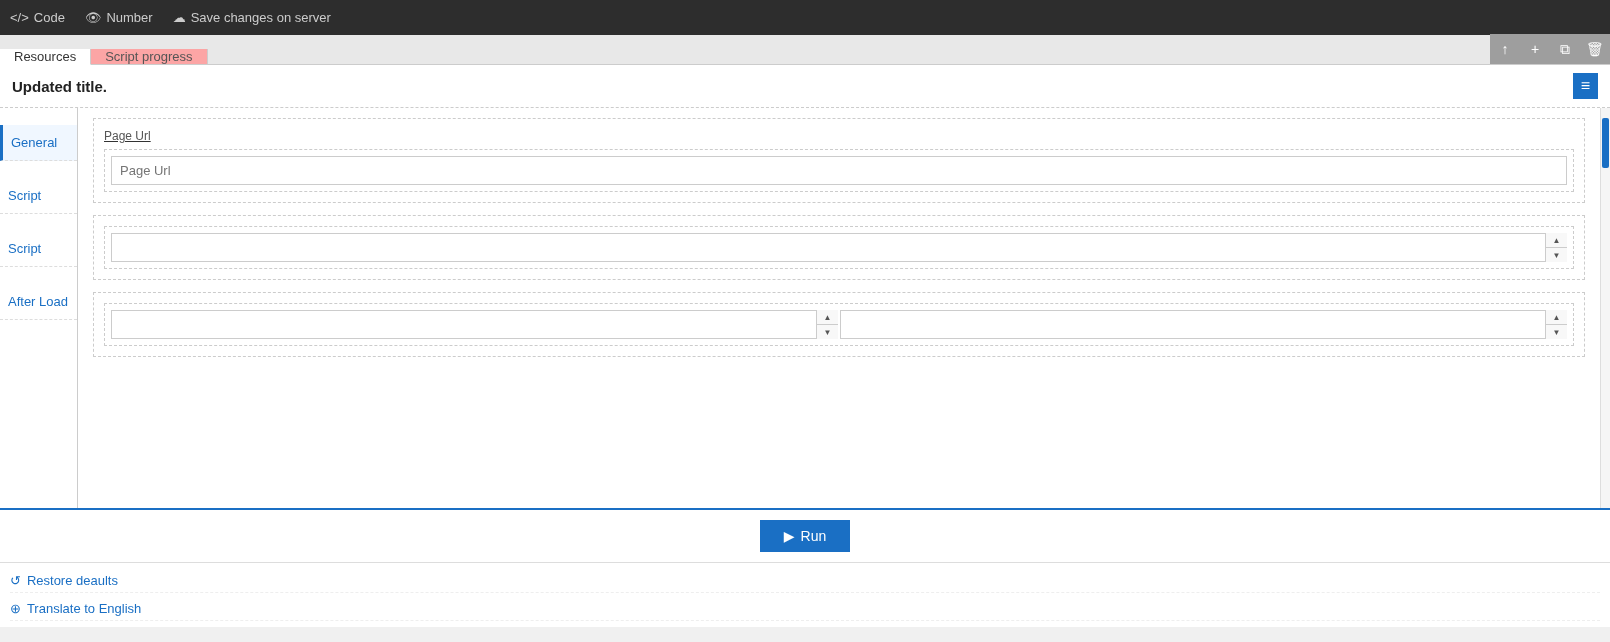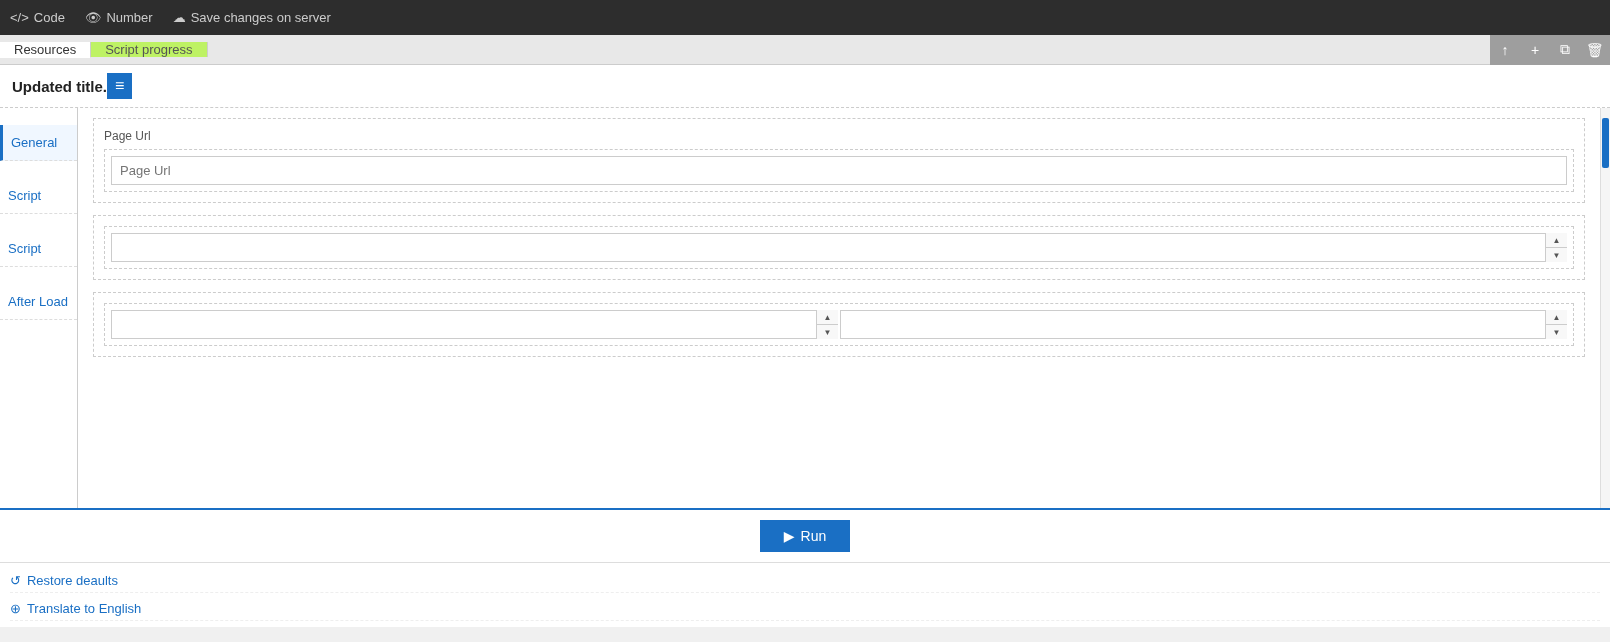--- a/index.html
+++ b/index.html
@@ -21,32 +21,32 @@
       gap: 5px;
       cursor: pointer;
       font-size: 13px;
       color: #ccc;
     }
 
     
     .tabs-row {
       background: #e8e8e8;
       display: flex;
-      align-items: center;
+      align-items: flex-end;
       border-bottom: 1px solid #ccc;
       height: 30px;
     }
     .tab {
       padding: 0 14px;
       display: flex;
       align-items: center;
       cursor: pointer;
       font-size: 13px;
       border-right: 1px solid #ccc;
-      background: #bef264;
+      background: #fca5a5;
       color: #555;
     }
     .tab.active {
       background: #fff;
       color: #333;
       border-bottom: 1px solid #fff;
       margin-bottom: -1px;
     }
     .tab-actions {
       margin-left: auto;
@@ -72,20 +72,21 @@
     
     .main-content {
       background: #fff;
       position: relative;
     }
 
     
     .page-title-bar {
       display: flex;
       align-items: center;
+      justify-content: space-between;
       padding: 8px 12px;
       border-bottom: 1px dashed #ccc;
       min-height: 38px;
     }
     .page-title {
       font-size: 15px;
       font-weight: bold;
       color: #222;
     }
     .menu-btn {
@@ -235,20 +236,21 @@
       font-size: 13px;
       padding: 4px 0;
       border-bottom: 1px dashed #eee;
     }
 
     
     .dashed-section {
       border: 1px dashed #ccc;
       margin-bottom: 12px;
       padding: 10px;
+      text-decoration: underline;
     }
 
     
     .right-scrollbar {
       width: 10px;
       background: #f5f5f5;
       border-left: 1px solid #ddd;
       position: relative;
     }
     .right-scrollbar-thumb {

